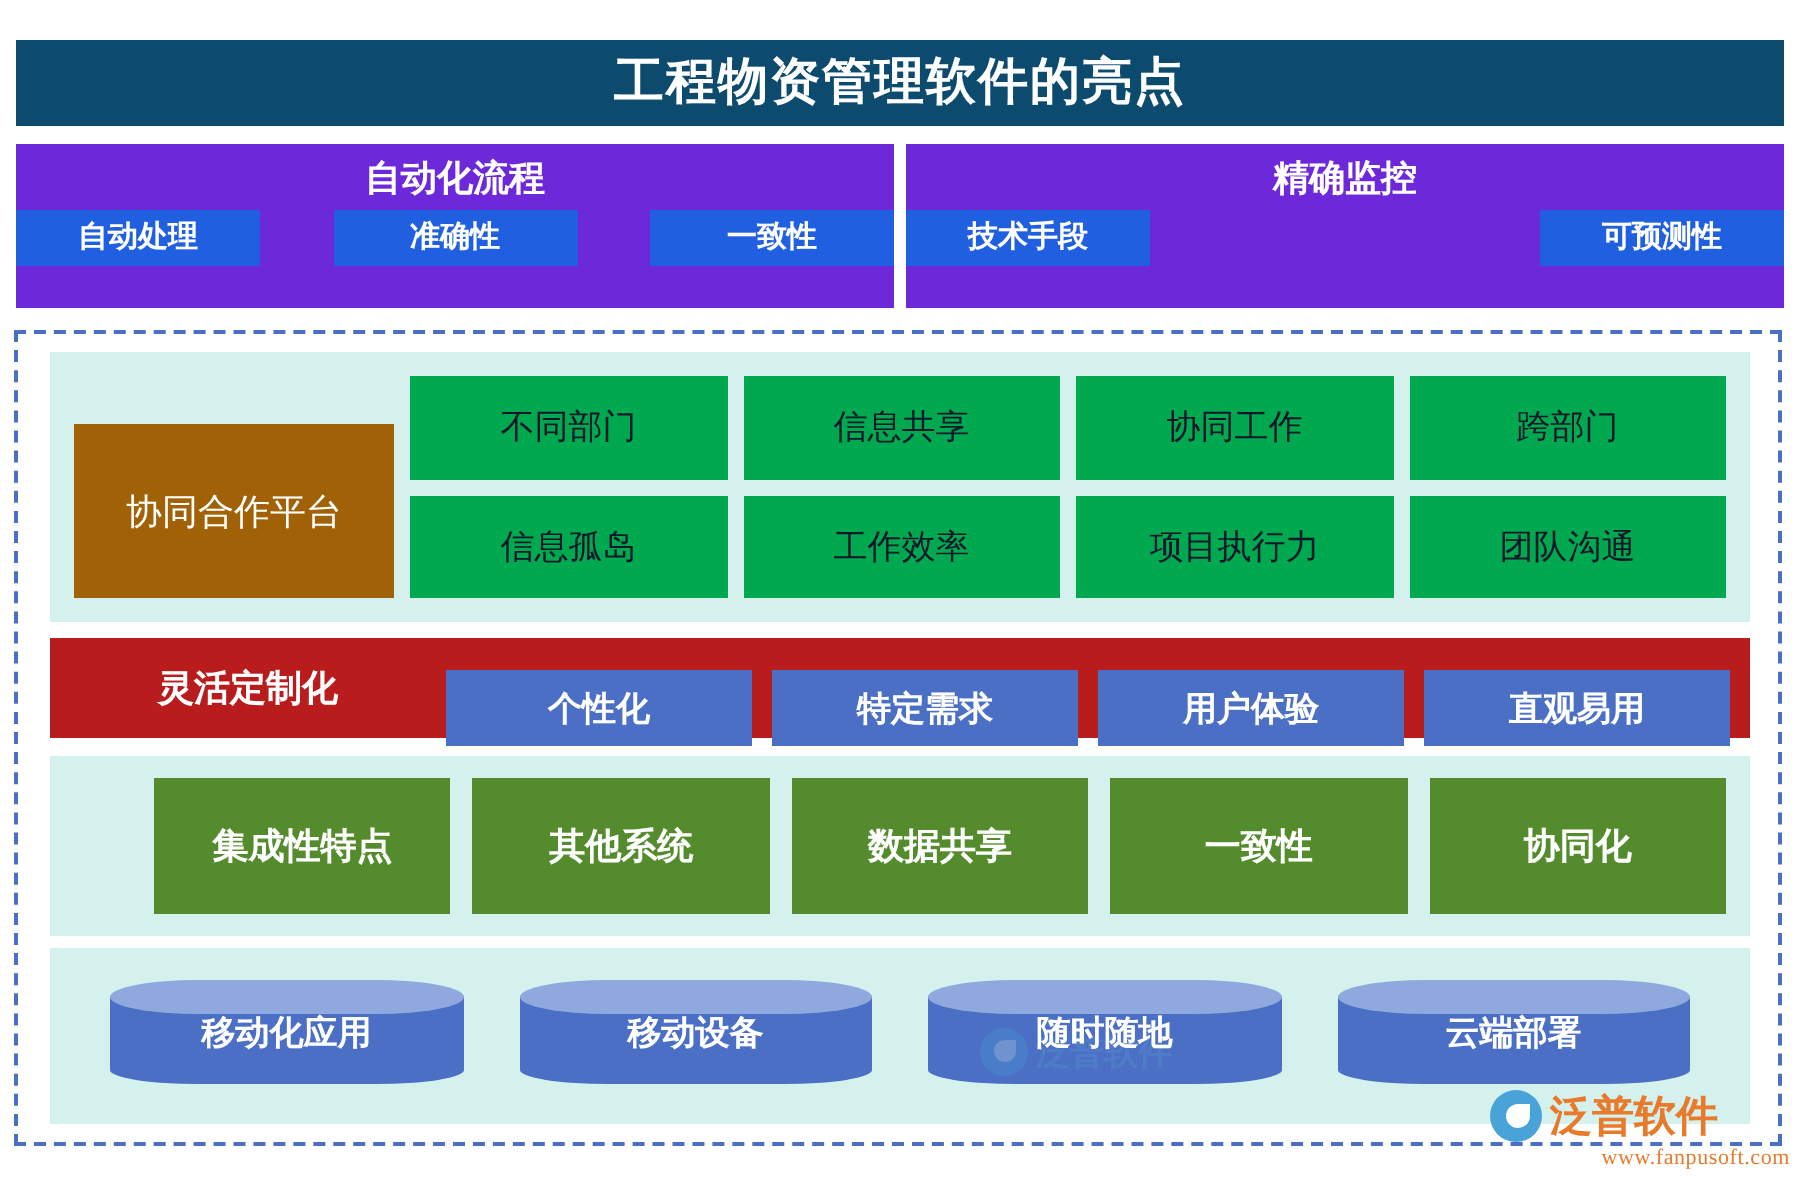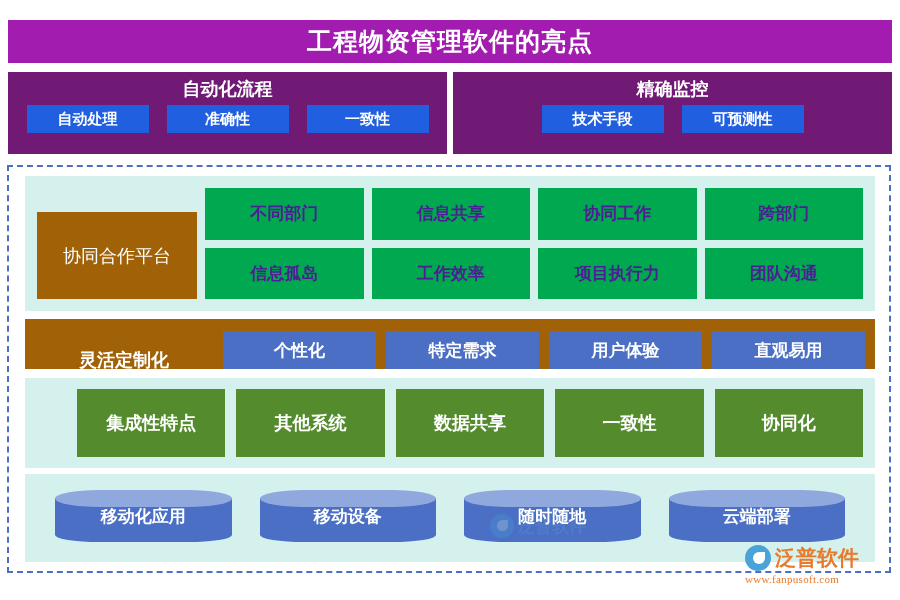--- a/index.html
+++ b/index.html
@@ -19,21 +19,21 @@
     position: absolute;
     left: 0; top: 0;
     width: 900px; height: 600px;
   }
 
   
   .title-bar {
     position: absolute;
     left: 8px; top: 20px;
     width: 884px; height: 43px;
-    background: #a21caf;
+    background: #0c4a6e;
     display: flex;
     align-items: center;
     justify-content: center;
   }
   .title-bar .title-text {
     color: #ffffff;
     font-size: 25px;
     font-weight: bold;
     letter-spacing: 1px;
     line-height: 1;
@@ -41,38 +41,38 @@
 
   
   .top-panels {
     position: absolute;
     left: 8px; top: 72px;
     width: 884px; height: 82px;
     display: flex;
     gap: 6px;
   }
   .blue-panel {
-    background: #701a75;
+    background: #6d28d9;
     flex: 1 1 0;
     display: flex;
     flex-direction: column;
     align-items: center;
     padding-top: 4px;
     box-sizing: border-box;
   }
   .blue-panel .panel-head {
     color: #ffffff;
     font-size: 18px;
     font-weight: bold;
     line-height: 1.45;
     margin-bottom: 3px;
   }
   .chip-row {
     display: flex;
-    justify-content: center;
+    justify-content: space-between;
     gap: 18px;
     width: 100%;
   }
   .chip-row.right-row { }
   .chip {
     background: #2060e0;
     color: #ffffff;
     font-size: 15px;
     font-weight: bold;
     width: 122px;
@@ -127,39 +127,39 @@
     gap: 8px;
   }
   .collab-grid .grid-row {
     flex: 1 1 0;
     display: flex;
     gap: 8px;
   }
   .collab-cell {
     flex: 1 1 0;
     background: #00a84f;
-    color: #4c1d95;
+    color: #0f172a;
     font-size: 17px;
-    font-weight: bold;
+    font-weight: normal;
     display: flex;
     align-items: center;
     justify-content: center;
     line-height: 1;
   }
 
   
   .custom-band {
     position: absolute;
     left: 16px; top: 152px;
     width: 850px; height: 50px;
-    background: #a16207;
-    display: flex;
-    align-items: flex-end;
+    background: #b91c1c;
+    display: flex;
+    align-items: flex-start;
     gap: 10px;
-    padding: 0 10px;
+    padding: 16px 10px;
     box-sizing: border-box;
   }
   .custom-main {
     color: #ffffff;
     font-size: 18px;
     font-weight: bold;
     width: 178px;
     flex: 0 0 178px;
     text-align: center;
     line-height: 1;
@@ -307,21 +307,21 @@
   .brand-name {
     color: #e87a2c;
     font-size: 21px;
     font-weight: bold;
     letter-spacing: 0px;
     line-height: 1;
   }
   .brand-url {
     color: #e87a2c;
     font-size: 11px;
-    text-align: left;
+    text-align: right;
     margin-top: 2px;
     letter-spacing: 0.3px;
     font-family: "Liberation Serif", serif;
   }
 </style>
 </head>
 <body>
 
 <div id="page">
 

